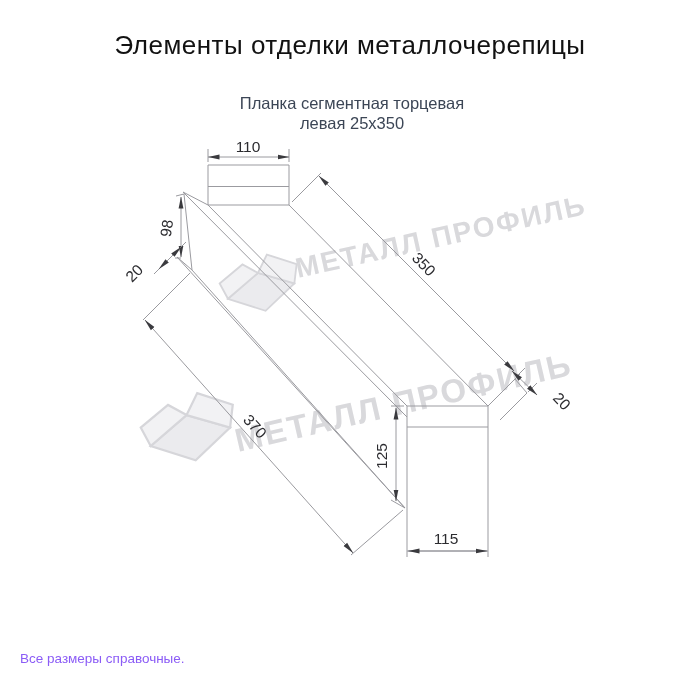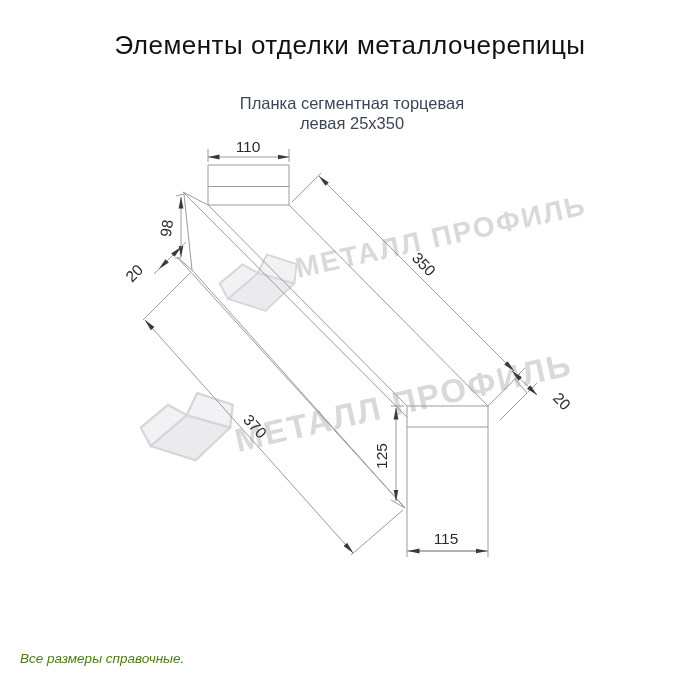--- a/index.html
+++ b/index.html
@@ -2,21 +2,21 @@
 <html><head>
 <meta charset="utf-8">
 <style>
   html,body{margin:0;padding:0;background:#ffffff;}
   .page{position:relative;width:700px;height:700px;background:#ffffff;overflow:hidden;
         font-family:"Liberation Sans","DejaVu Sans",sans-serif;}
   .title{position:absolute;left:0;top:30px;width:700px;text-align:center;
          font-size:26px;font-weight:400;color:#121212;letter-spacing:0.5px;}
   .subtitle{position:absolute;left:0;top:93px;width:704px;text-align:center;
             font-size:16.5px;line-height:20px;font-weight:400;color:#3c4656;}
-  .footer{position:absolute;left:20px;top:650px;font-size:13.5px;line-height:18.5px;color:#4d7c0f;font-style:italic;}
+  .footer{position:absolute;left:20px;top:650px;font-size:13.5px;line-height:18.5px;color:#8b5cf6;}
   svg text.dim{font-family:"Liberation Sans","DejaVu Sans",sans-serif;font-size:15.5px;fill:#2c2c30;}
   svg text.wm{font-family:"Liberation Sans","DejaVu Sans",sans-serif;font-weight:bold;fill:#d9d9dc;letter-spacing:2px;}
   .ln{stroke:#9b9ba0;stroke-width:1;fill:none;}
   .dln{stroke:#8f8f94;stroke-width:0.9;fill:none;}
 </style>
 </head>
 <body>
 
 <div class="page">
 

